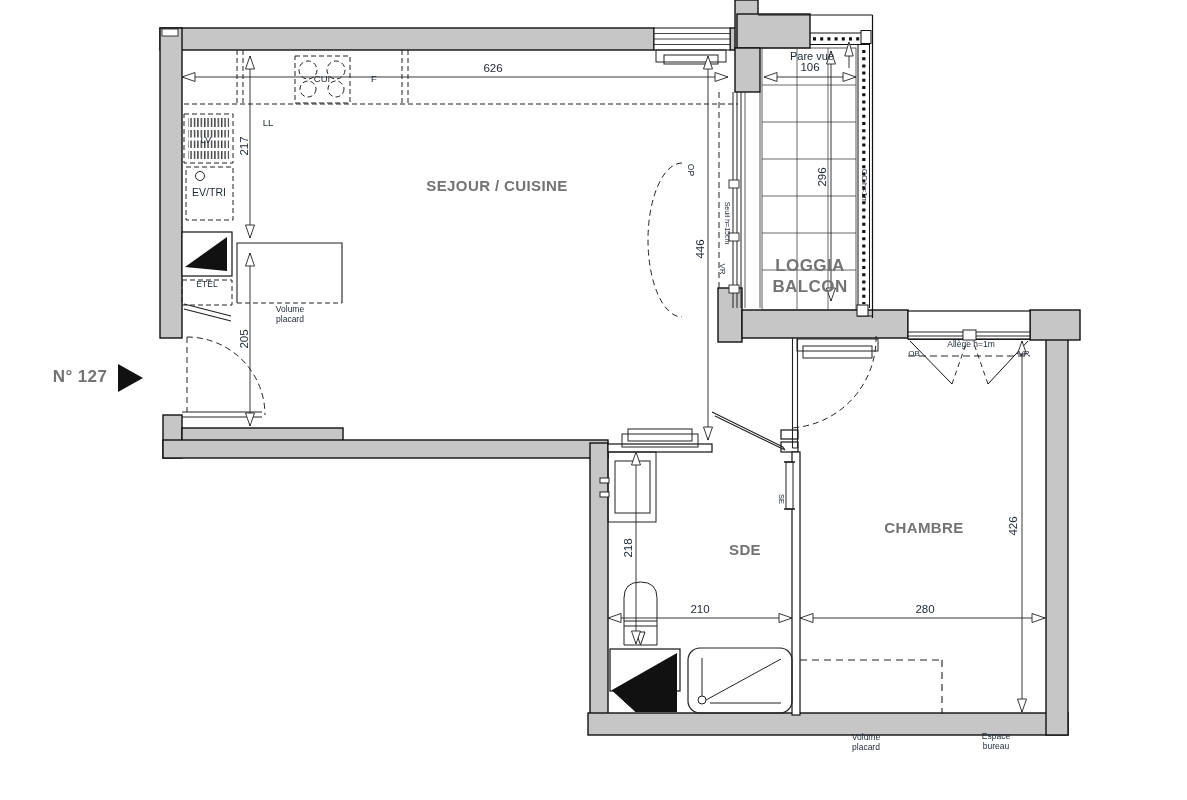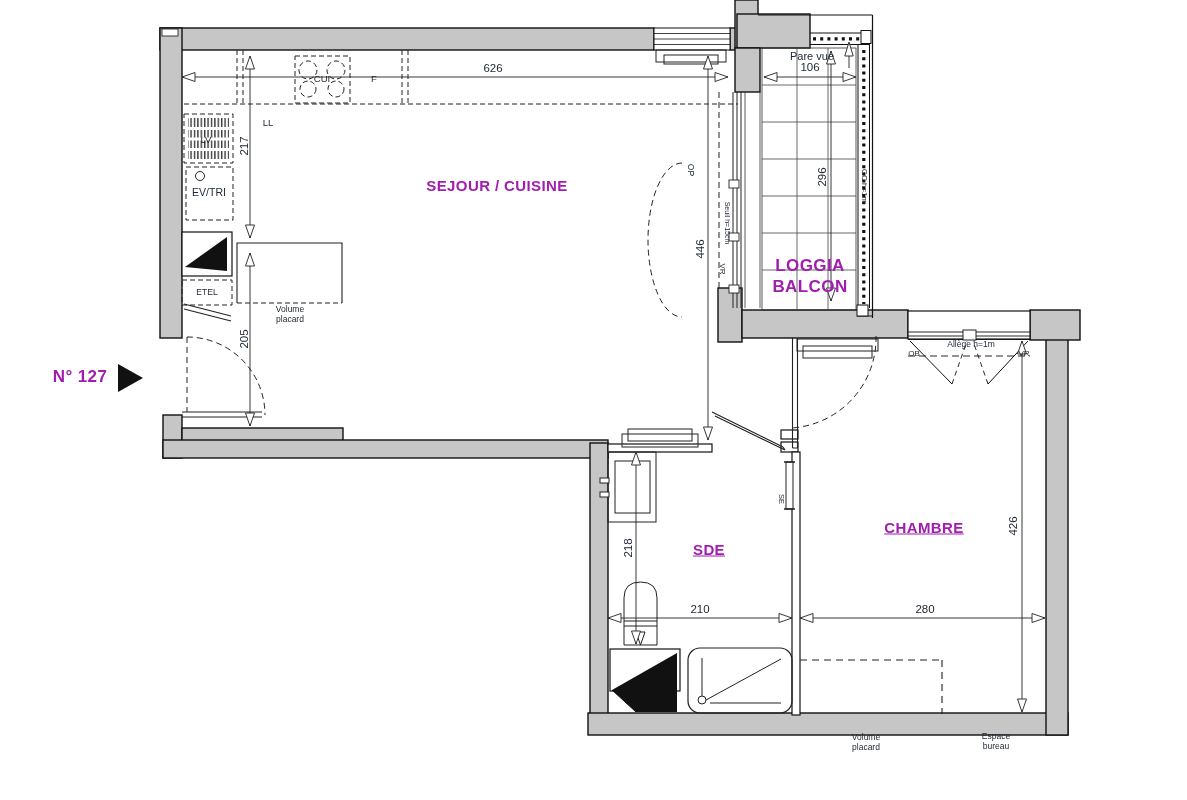--- a/index.html
+++ b/index.html
@@ -1,20 +1,20 @@
 <!DOCTYPE html>
 <html><head>
 <meta charset="utf-8">
 <style>
   html,body{margin:0;padding:0;background:#fff;}
   #plan{position:relative;width:1187px;height:800px;background:#ffffff;overflow:hidden;
         font-family:"Liberation Sans",sans-serif;}
   #plan svg{position:absolute;left:0;top:0;}
   .lbl{position:absolute;color:#1c2533;transform:translate(-50%,-50%);white-space:nowrap;z-index:5;}
-  .b{font-weight:700;color:#a21caf;letter-spacing:.4px;}
+  .b{font-weight:700;color:#737373;letter-spacing:.4px;}
   .cw{transform:translate(-50%,-50%) rotate(90deg);}
   .ccw{transform:translate(-50%,-50%) rotate(-90deg);}
   .wrap{white-space:normal;width:54px;text-align:center;line-height:1.2;margin-top:40px;}
   .loggia-lbl{text-align:center;line-height:1.25;}
 </style>
 </head>
 <body>
 
 <div id="plan">
 
@@ -210,22 +210,22 @@
   <polygon points="118,364 143,378 118,392" fill="#111"></polygon>
 </svg>
 
 <div class="lbl b" style="left:80px;top:377px;font-size:17px;">N° 127</div>
 
 <div class="lbl b" style="left:497px;top:185px;font-size:15px;">SEJOUR / CUISINE</div>
 <div class="lbl b loggia-lbl" style="left:810px;top:276px;font-size:17px;">
   <div>LOGGIA</div>
   <div>BALCON</div>
 </div>
-<div class="lbl b" style="left:709px;top:549px;font-size:15px;text-decoration:underline;">SDE</div>
-<div class="lbl b" style="left:924px;top:527px;font-size:15px;text-decoration:underline;">CHAMBRE</div>
+<div class="lbl b" style="left:745px;top:549px;font-size:15px;">SDE</div>
+<div class="lbl b" style="left:924px;top:527px;font-size:15px;">CHAMBRE</div>
 
 <div class="lbl" style="left:453px;top:68px;font-size:11.5px;margin-left:40px;">626</div>
 <div class="lbl" style="left:810px;top:67px;font-size:11.5px;">106</div>
 <div class="lbl" style="left:700px;top:609px;font-size:11.5px;">210</div>
 <div class="lbl" style="left:925px;top:609px;font-size:11.5px;">280</div>
 <div class="lbl ccw" style="left:244px;top:146px;font-size:11.5px;">217</div>
 <div class="lbl ccw" style="left:244px;top:339px;font-size:11.5px;">205</div>
 <div class="lbl ccw" style="left:700px;top:249px;font-size:11.5px;">446</div>
 <div class="lbl ccw" style="left:822px;top:177px;font-size:11.5px;">296</div>
 <div class="lbl ccw" style="left:628px;top:548px;font-size:11.5px;">218</div>
@@ -242,15 +242,15 @@
 <div class="lbl cw" style="left:781px;top:499px;font-size:7.5px;">SE</div>
 <div class="lbl wrap" style="left:290px;top:274px;font-size:8.5px;">Volume placard</div>
 <div class="lbl wrap" style="left:866px;top:702px;font-size:8.5px;">Volume placard</div>
 <div class="lbl wrap" style="left:996px;top:701px;font-size:8.5px;">Espace bureau</div>
 
 <div class="lbl" style="left:268px;top:78px;font-size:9.5px;margin-top:44px;">LL</div>
 <div class="lbl" style="left:322px;top:78px;font-size:9.5px;">CUI</div>
 <div class="lbl" style="left:374px;top:78px;font-size:9.5px;">F</div>
 <div class="lbl" style="left:206px;top:139px;font-size:9.5px;">LV</div>
 <div class="lbl" style="left:209px;top:192px;font-size:10.5px;">EV/TRI</div>
-<div class="lbl" style="left:207px;top:292px;font-size:8.5px;">ETEL</div>
+<div class="lbl" style="left:207px;top:284px;font-size:8.5px;">ETEL</div>
 
 </div>
 
 </body></html>

